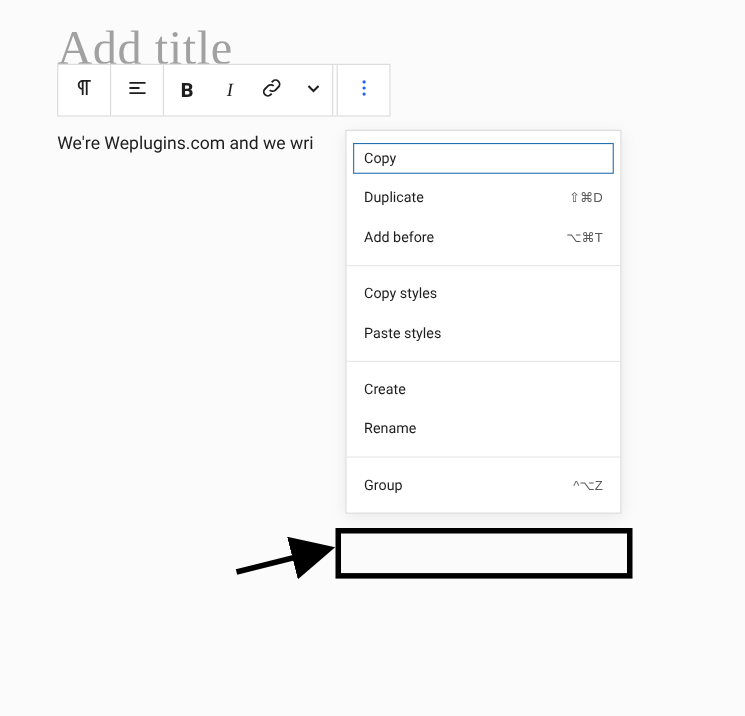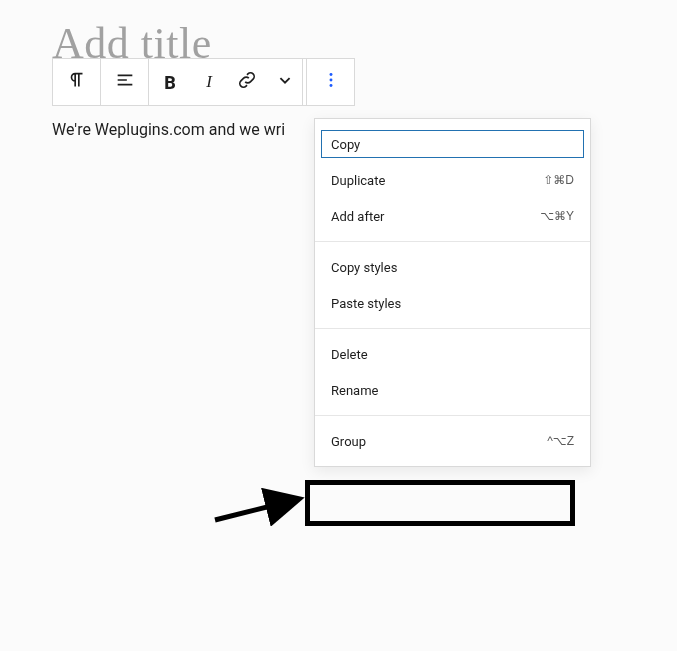--- a/index.html
+++ b/index.html
@@ -56,21 +56,21 @@
     position: absolute;
     top: 120px;
     left: 52px;
     font-size: 16px;
     color: #1e1e1e;
   }
   .dropdown {
     position: absolute;
     top: 118px;
     left: 314px;
-    width: 277px;
+    width: 251px;
     background: #fff;
     border: 1px solid #d9d9d9;
     box-shadow: 0 4px 14px rgba(0,0,0,0.08);
   }
   .dropdown .section {
     border-bottom: 1px solid #e6e6e6;
     padding: 7px 0;
   }
   .dropdown .section:last-child { border-bottom: none; }
   .dropdown .item {
@@ -171,35 +171,35 @@
 <div class="dropdown">
   <div class="section">
     <div class="item highlighted">
       <span>Copy</span>
     </div>
     <div class="item">
       <span>Duplicate</span>
       <span class="shortcut">⇧⌘D</span>
     </div>
     <div class="item">
-      <span>Add after</span>
-      <span class="shortcut">⌥⌘Y</span>
+      <span>Add before</span>
+      <span class="shortcut">⌥⌘T</span>
     </div>
   </div>
   <div class="section">
     <div class="item">
       <span>Copy styles</span>
     </div>
     <div class="item">
       <span>Paste styles</span>
     </div>
   </div>
   <div class="section">
     <div class="item">
-      <span>Delete</span>
+      <span>Create</span>
     </div>
     <div class="item">
       <span>Rename</span>
     </div>
   </div>
   <div class="section">
     <div class="item">
       <span>Group</span>
       <span class="shortcut">^⌥Z</span>
     </div>

